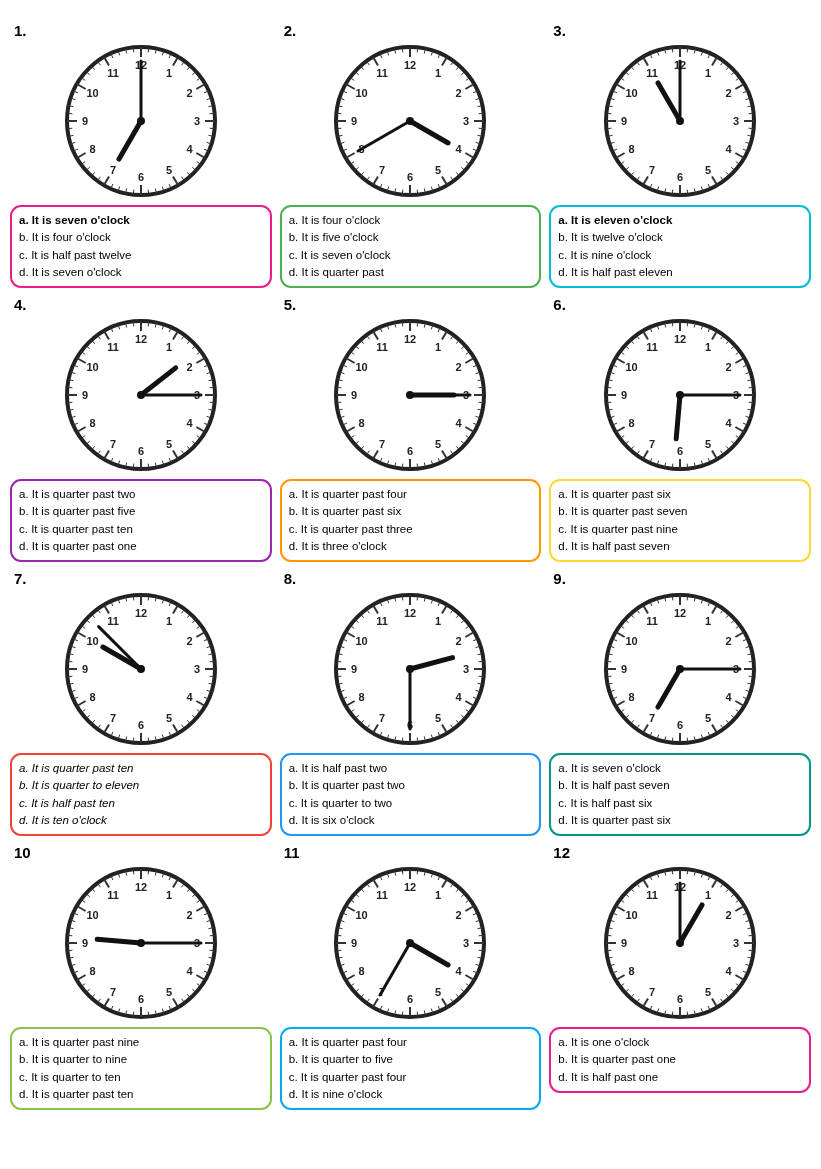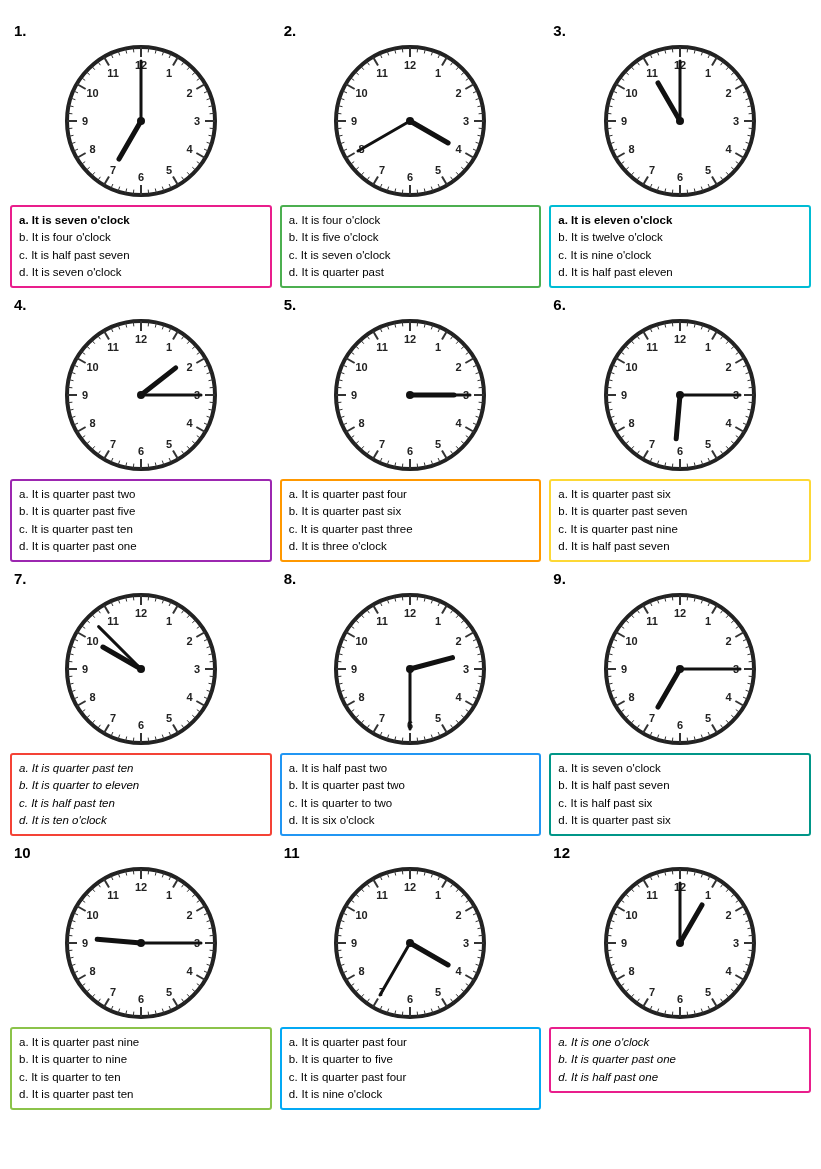--- a/index.html
+++ b/index.html
@@ -43,42 +43,42 @@
       width: 160px;
       height: 160px;
     }
     svg.clock-svg {
       width: 160px;
       height: 160px;
     }
     .answer-box {
       width: 100%;
       border: 2.5px solid #000;
-      border-radius: 3px;
+      border-radius: 11px;
       padding: 5px 7px;
       margin-top: 4px;
       font-size: 11.5px;
       line-height: 1.5;
     }
     .answer-box p { margin: 0; }
     .answer-box .correct { font-weight: bold; }
 
     
     .border-pink   { border-color: #e91e8c; }
     .border-green  { border-color: #4caf50; }
     .border-cyan   { border-color: #00bcd4; }
     .border-purple { border-color: #9c27b0; }
     .border-orange { border-color: #ff9800; }
     .border-yellow { border-color: #fdd835; }
     .border-red    { border-color: #f44336; font-style: italic; }
     .border-blue   { border-color: #2196f3; }
     .border-teal   { border-color: #009688; }
     .border-lime   { border-color: #8bc34a; }
     .border-lblue  { border-color: #03a9f4; }
-    .border-dpink  { border-color: #e91e8c; font-style: italic; }
+    .border-dpink  { border-color: #e91e8c; }
   </style>
 </head>
 <body>
 
 <h1></h1>
 
 <div class="grid" id="quiz-grid">
     <div class="cell">
       <div class="clock-label">1.</div>
       <div class="clock-wrap"><svg class="clock-svg" viewBox="0 0 160 160" xmlns="http://www.w3.org/2000/svg">
@@ -155,21 +155,21 @@
           <text x="24.0" y="80.0" text-anchor="middle" dominant-baseline="central" font-size="11" font-family="Arial" font-weight="bold" fill="#222">9</text>
           <text x="31.5" y="52.0" text-anchor="middle" dominant-baseline="central" font-size="11" font-family="Arial" font-weight="bold" fill="#222">10</text>
           <text x="52.0" y="31.5" text-anchor="middle" dominant-baseline="central" font-size="11" font-family="Arial" font-weight="bold" fill="#222">11</text>
     <line x1="80" y1="80" x2="58.0" y2="118.1" stroke="#111" stroke-width="5" stroke-linecap="round"></line>
     <line x1="80" y1="80" x2="80.0" y2="20.0" stroke="#111" stroke-width="3" stroke-linecap="round"></line>
     <circle cx="80" cy="80" r="4" fill="#111"></circle>
   </svg></div>
       <div class="answer-box border-pink">
         <p class="correct">a.  It is seven o'clock</p>
         <p>b.  It is four o'clock</p>
-        <p>c.  It is half past seven</p>
+        <p>c.  It is half past twelve</p>
         <p>d.  It is seven o'clock</p>
       </div>
     </div>
     <div class="cell">
       <div class="clock-label">2.</div>
       <div class="clock-wrap"><svg class="clock-svg" viewBox="0 0 160 160" xmlns="http://www.w3.org/2000/svg">
     <circle cx="80" cy="80" r="74" fill="white" stroke="#222" stroke-width="4"></circle>
     <line x1="80.0" y1="6.0" x2="80.0" y2="16.0" stroke="#333" stroke-width="2"></line>
           <line x1="87.7" y1="6.4" x2="87.2" y2="11.4" stroke="#333" stroke-width="1"></line>
           <line x1="95.4" y1="7.6" x2="94.3" y2="12.5" stroke="#333" stroke-width="1"></line>

